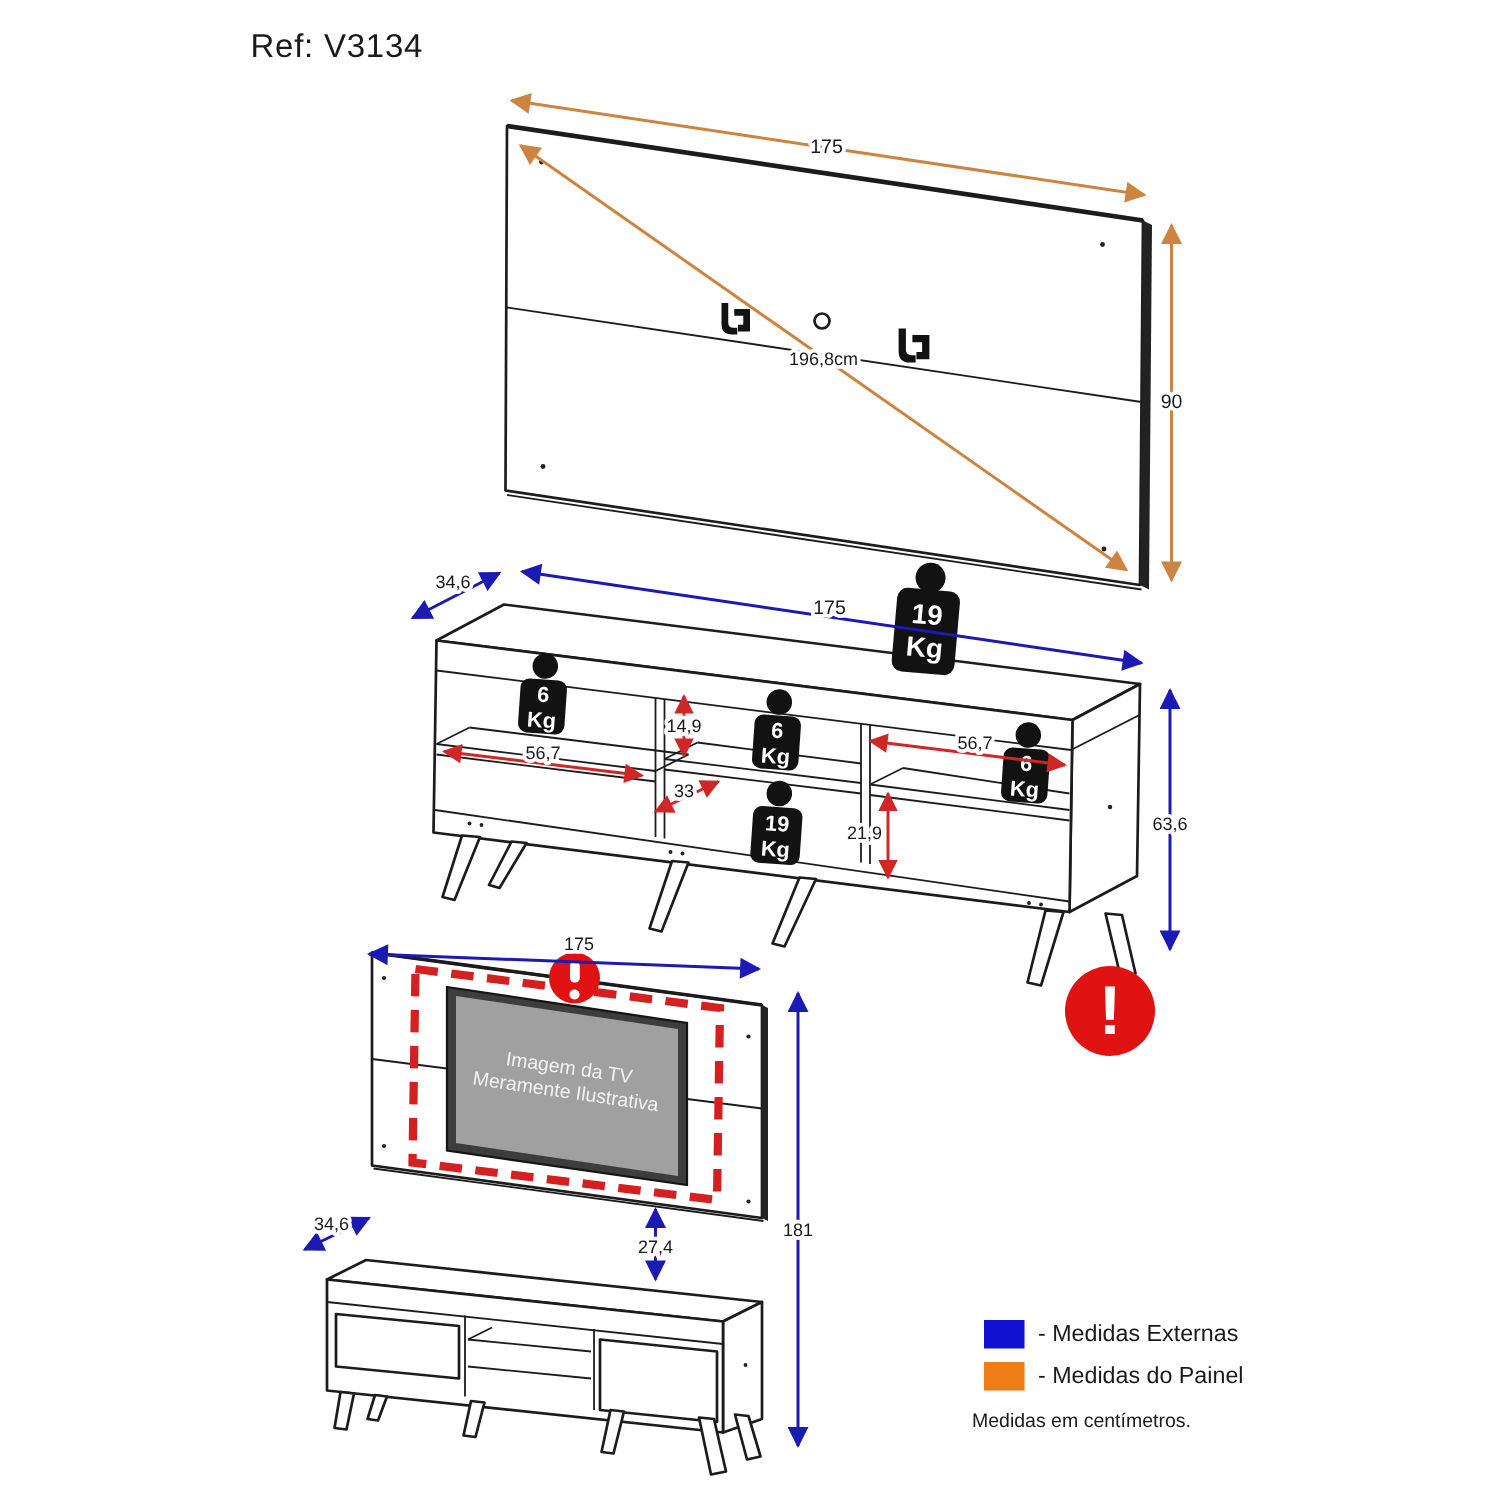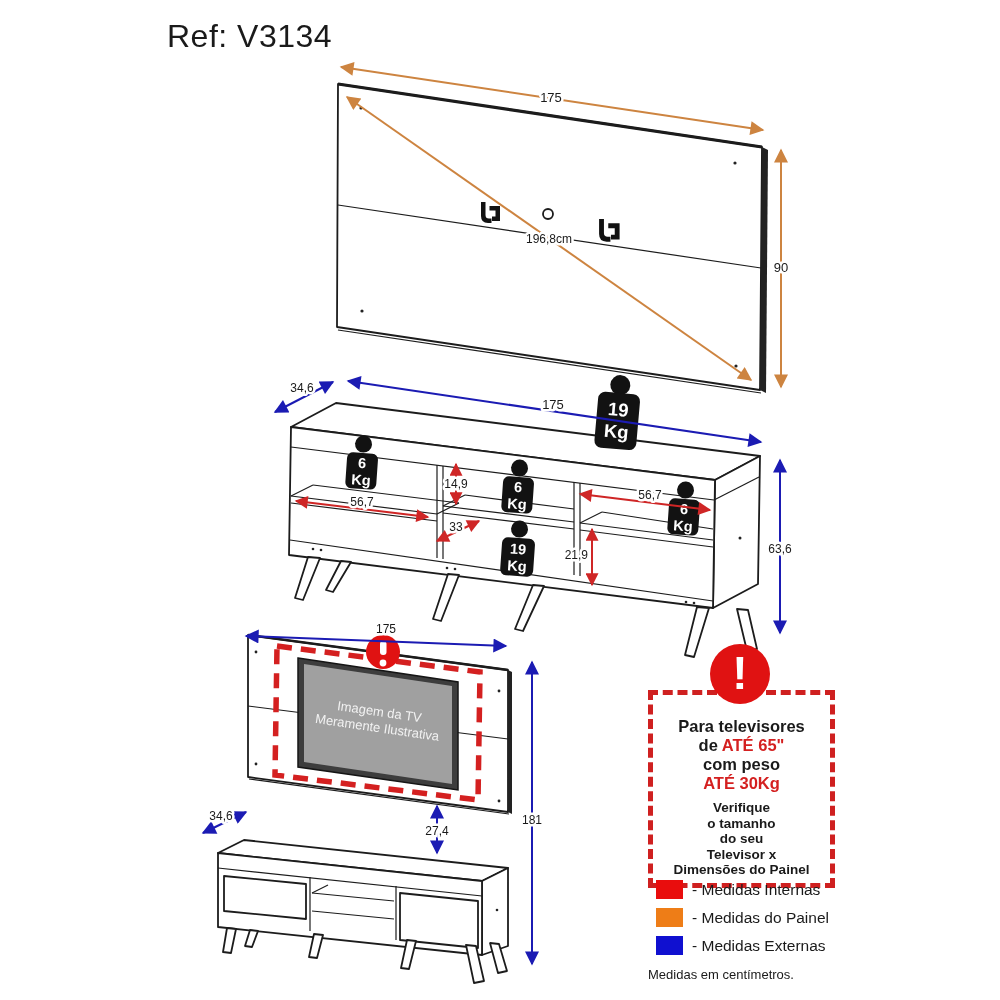--- a/index.html
+++ b/index.html
@@ -1,18 +1,18 @@
 <!DOCTYPE html>
 <html><head>
 <meta charset="utf-8">
 <style>
   html,body{margin:0;padding:0;background:#ffffff;}
   #stage{position:relative;width:1000px;height:1000px;background:#ffffff;overflow:hidden;
          font-family:"Liberation Sans", sans-serif;color:#1a1a1a;}
-  #ref-title{position:absolute;left:167px;top:18px;font-size:32px;letter-spacing:.5px;text-align:right;}
+  #ref-title{position:absolute;left:167px;top:18px;font-size:22px;letter-spacing:.5px;text-align:right;}
   svg{position:absolute;left:0;top:0;}
   svg text{font-family:"Liberation Sans", sans-serif;}
   .lbl{font-size:12px;fill:#1a1a1a;text-anchor:middle;paint-order:stroke;stroke:#ffffff;
        stroke-width:5px;stroke-linejoin:round;}
   .lbl13{font-size:13px;}
   .lbl-end{text-anchor:end;}
   .ln{stroke:#1c1c1c;fill:none;}
   .face{fill:#ffffff;stroke:#1c1c1c;stroke-width:1.8;stroke-linejoin:round;}
   .thin{stroke:#1c1c1c;stroke-width:1.2;fill:none;}
   .badge-shape{fill:#121212;}
@@ -271,44 +271,29 @@
         <line class="dim-bl" x1="437" y1="806" x2="437" y2="853" marker-start="url(#ar-bl)" marker-end="url(#ar-bl)"></line>
         <text class="lbl" x="437" y="835">27,4</text>
       </g>
       <g>
         <line class="dim-bl" x1="532" y1="662" x2="532" y2="964" marker-start="url(#ar-bl)" marker-end="url(#ar-bl)"></line>
         <text class="lbl" x="532" y="824">181</text>
       </g>
     </g>
   </svg>
 
-  <div id="warn-box">
-    <div class="w-big">Para televisores</div>
-    <div class="w-big"><span>de</span> <span class="red-txt">ATÉ 65"</span></div>
-    <div class="w-big">com peso</div>
-    <div class="w-big red-txt">ATÉ 30Kg</div>
-    <div class="w-small" style="margin-top:7px;">Verifique</div>
-    <div class="w-small">o tamanho</div>
-    <div class="w-small">do seu</div>
-    <div class="w-small">Televisor x</div>
-    <div class="w-small">Dimensões do Painel</div>
-  </div>
   <div id="warn-circle">
     <span>!</span>
   </div>
 
   <div id="legend">
     <div class="leg-row">
-      <span class="leg-sq sq-red"></span>
-      <span class="leg-lab">- Medidas Internas</span>
+      <span class="leg-sq sq-blue"></span>
+      <span class="leg-lab">- Medidas Externas</span>
     </div>
     <div class="leg-row">
       <span class="leg-sq sq-orange"></span>
       <span class="leg-lab">- Medidas do Painel</span>
     </div>
-    <div class="leg-row">
-      <span class="leg-sq sq-blue"></span>
-      <span class="leg-lab">- Medidas Externas</span>
-    </div>
     <div id="legend-footer">Medidas em centímetros.</div>
   </div>
 
 </div>
 
 </body></html>

